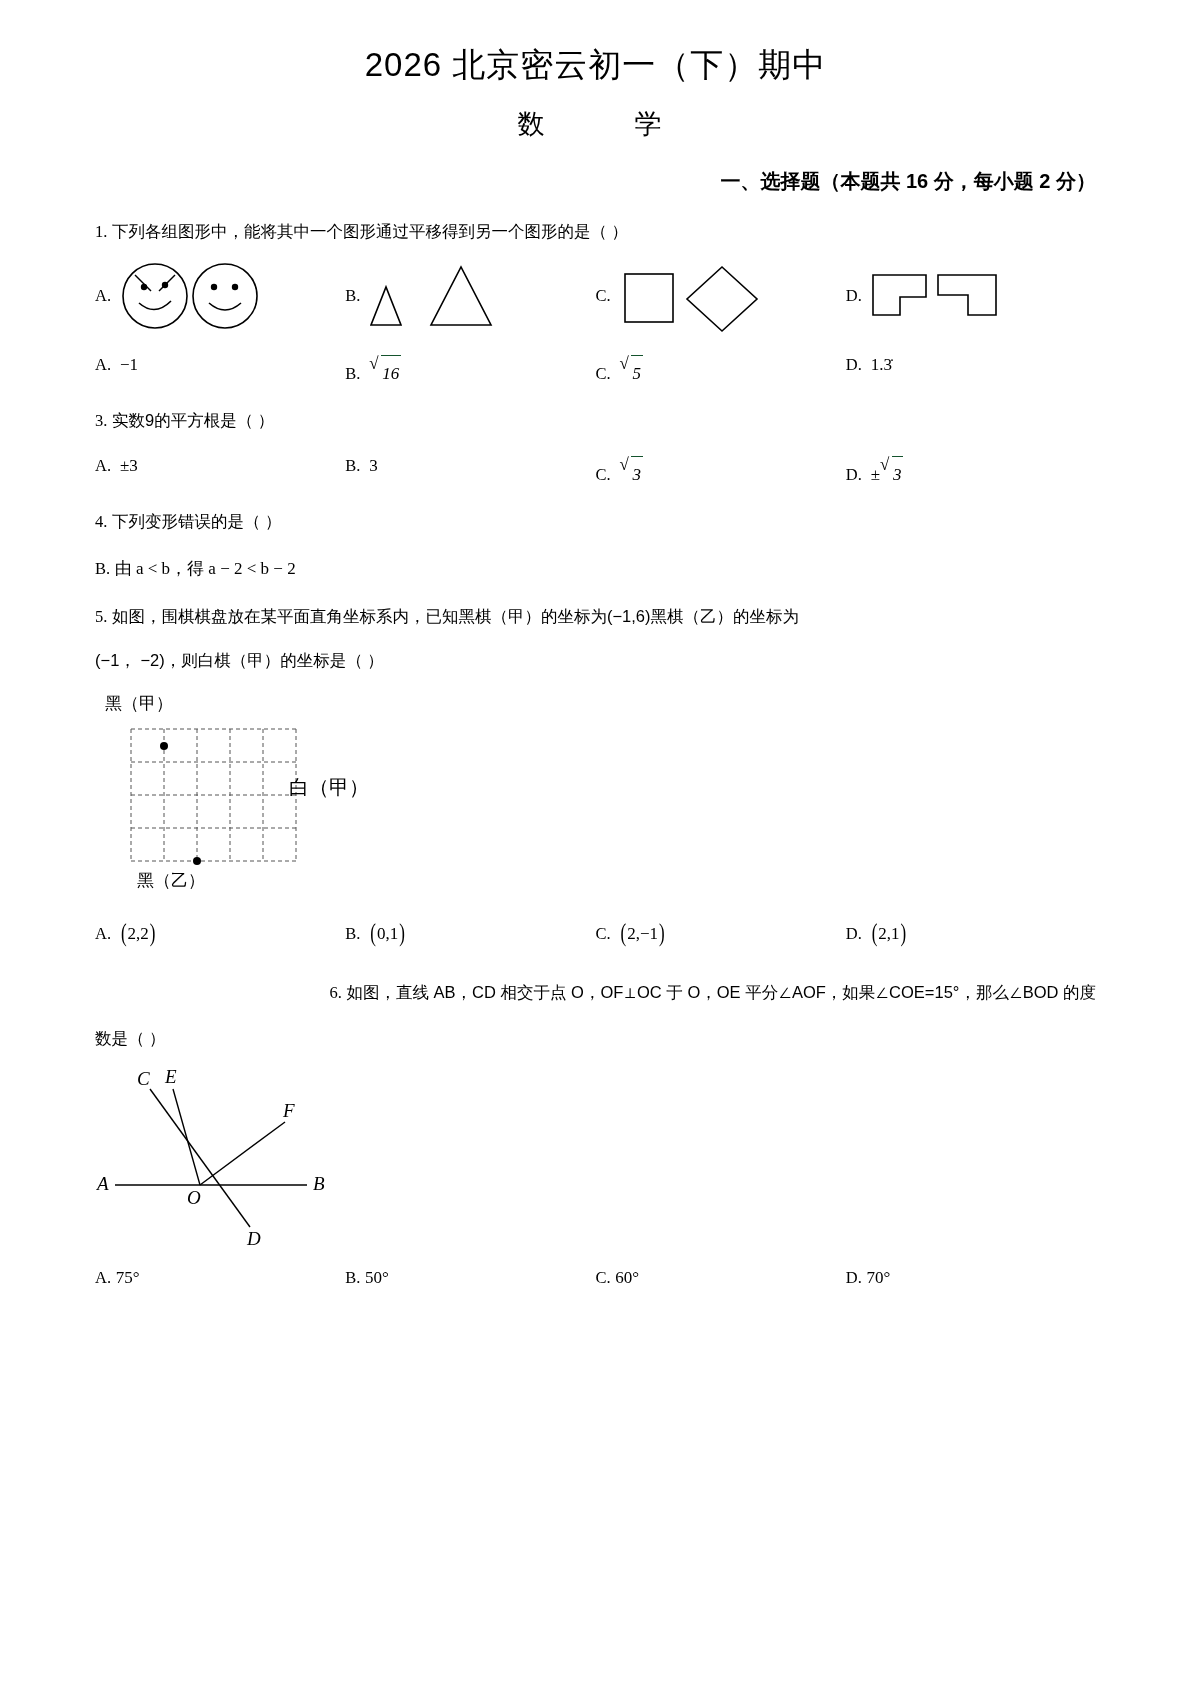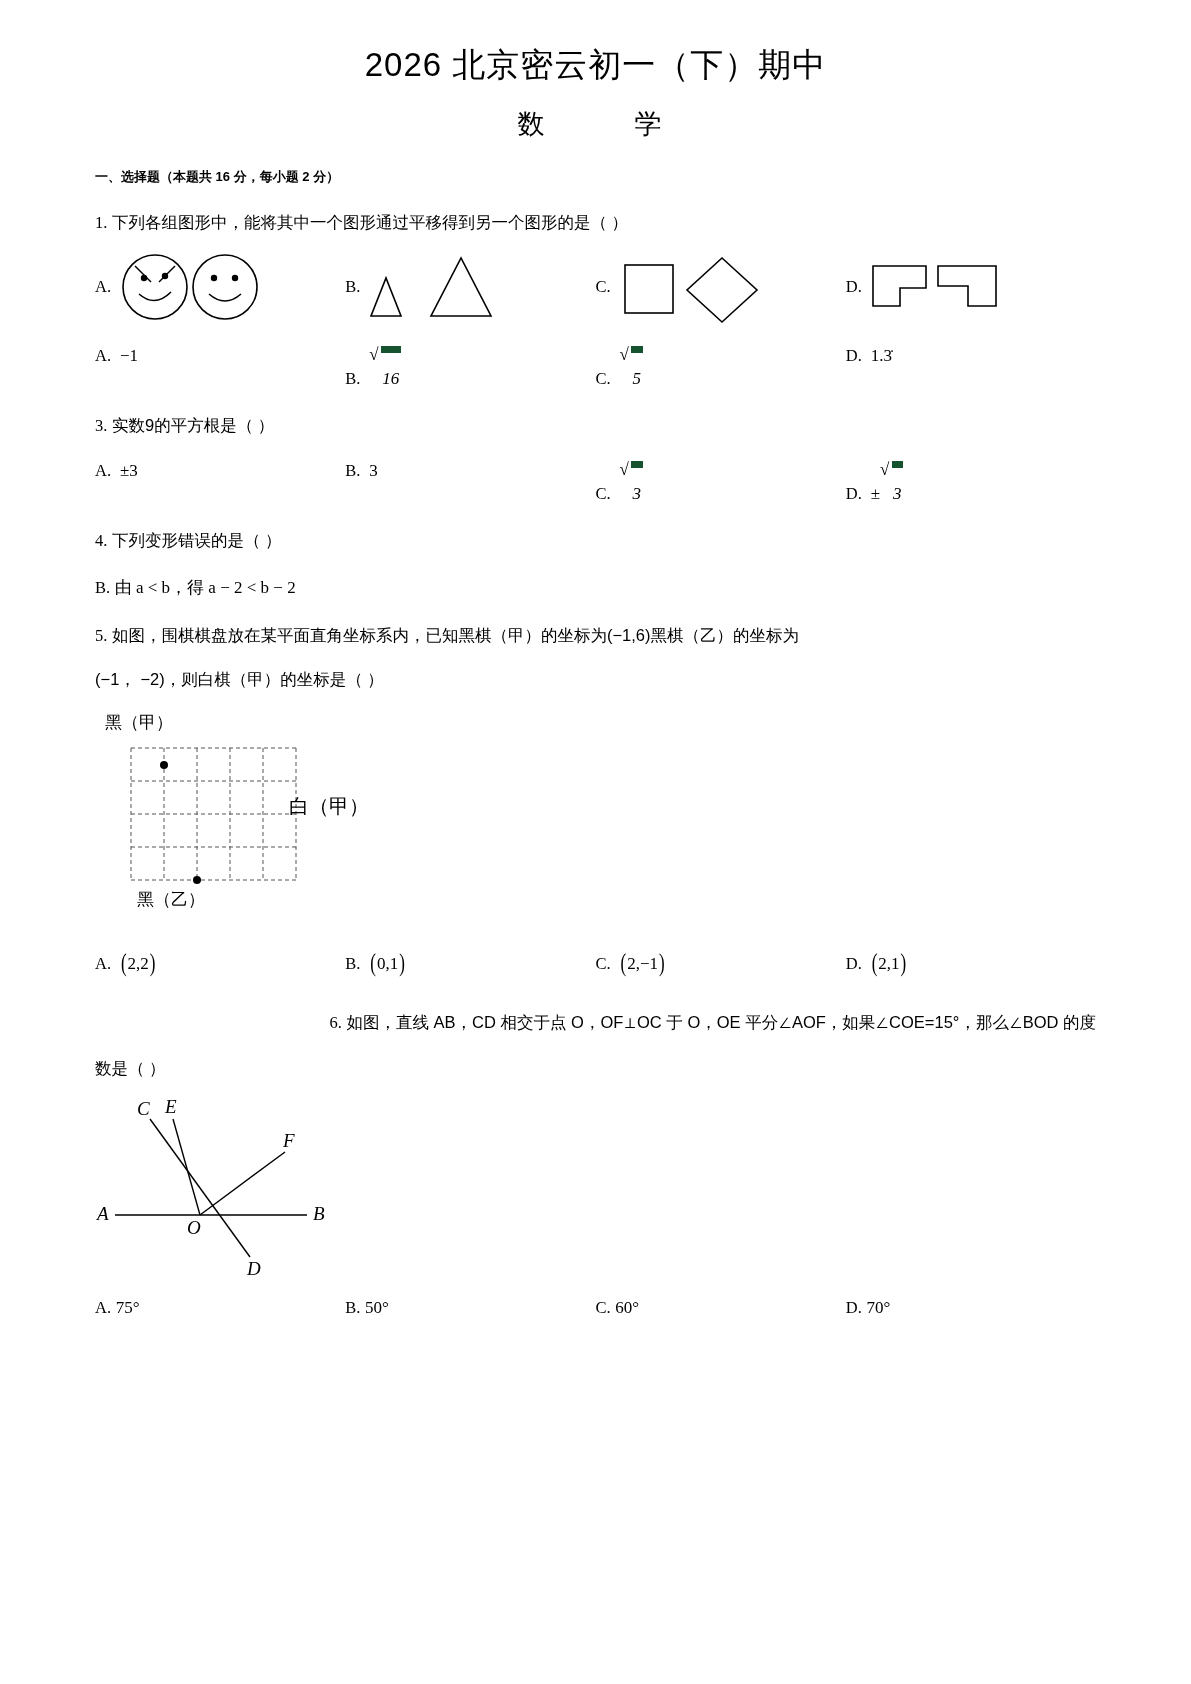--- a/index.html
+++ b/index.html
@@ -32,25 +32,26 @@
     text-align: center;
     font-size: 27px;
     font-family: "Liberation Sans", sans-serif;
     margin-top: 18px;
     letter-spacing: 12px;
   }
   .content {
     margin: 0 95px 0 95px;
   }
   .section-head {
-    font-size: 13px;
+    font-size: 20px;
     font-weight: bold;
     font-family: "Liberation Sans", sans-serif;
     margin-top: 26px;
     margin-bottom: 4px;
+    text-align: right;
   }
   .q-stem {
     font-size: 16.5px;
     line-height: 1.75;
     margin-top: 22px;
     font-family: "Liberation Sans", sans-serif;
   }
   .q-stem .num { font-family: "Liberation Serif", serif; }
   .opts {
     display: flex;
@@ -71,22 +72,22 @@
     font-style: italic;
   }
   .sqrt::before {
     content: "\221A";
     position: absolute;
     left: 0;
     top: -1px;
     font-style: normal;
   }
   .sqrt > span {
-    border-top: 7px solid #14532d;
-    padding: 16px 2px 0 1px;
+    border-top: 1px solid #14532d;
+    padding: 8px 2px 0 1px;
     display: inline-block;
     line-height: 1.15;
   }
   .big-paren {
     display: inline-block;
     transform: scaleY(1.45);
     transform-origin: center;
     padding: 0 1px;
   }
   
@@ -244,21 +245,21 @@
             <line x1="185" y1="10" x2="185" y2="142"></line>
           </g>
           <circle cx="53" cy="27" r="4" fill="#000"></circle>
           <circle cx="86" cy="142" r="4" fill="#000"></circle>
           <text x="178" y="75" font-family="Liberation Sans, sans-serif" font-size="20" fill="#000">白（甲）</text>
         </svg>
       </div>
       <div style="margin-left:42px; margin-top:-10px; font-size:17px; font-family:'Liberation Sans',sans-serif;">黑（乙）</div>
     </div>
 
-    <div class="opts four" style="margin-top:43px;">
+    <div class="opts four" style="margin-top:32px;">
       <div>
         <span class="lbl">A.</span>
         <span class="opts-math">&nbsp;<span class="big-paren">(</span>2,2<span class="big-paren">)</span></span>
       </div>
       <div>
         <span class="lbl">B.</span>
         <span class="opts-math">&nbsp;<span class="big-paren">(</span>0,1<span class="big-paren">)</span></span>
       </div>
       <div>
         <span class="lbl">C.</span>

